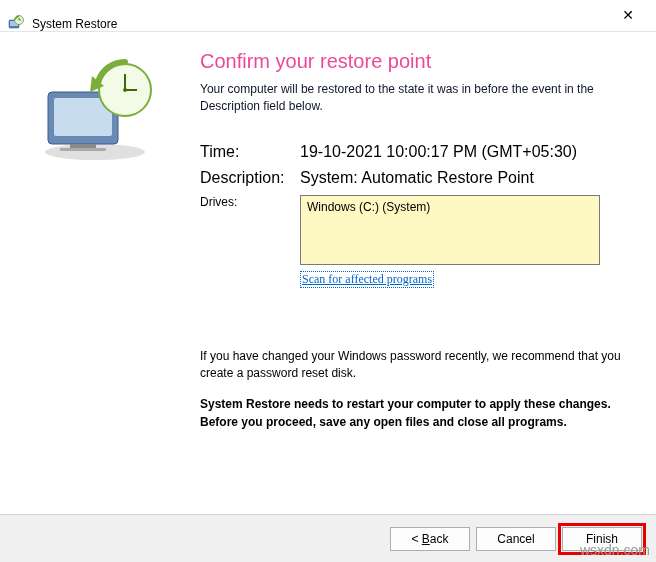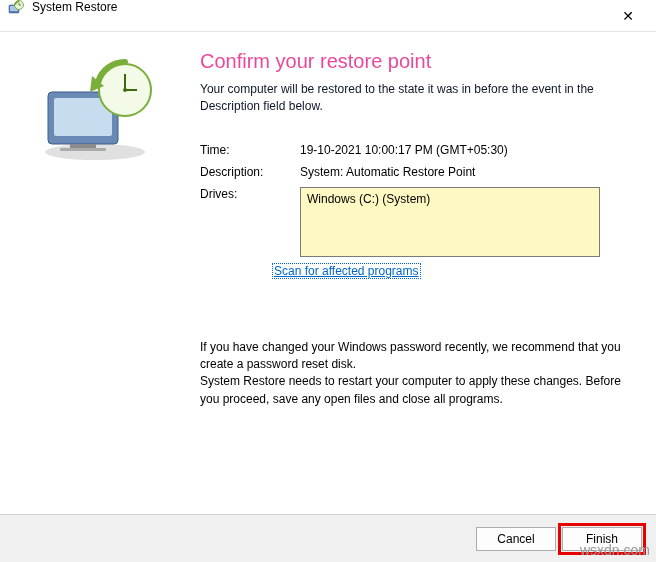--- a/index.html
+++ b/index.html
@@ -8,21 +8,21 @@
       font-size: 12px;
       background: #fff;
       width: 656px;
       height: 562px;
       position: relative;
       color: #000;
     }
     .titlebar {
       height: 32px;
       display: flex;
-      align-items: flex-start;
+      align-items: flex-end;
       padding: 0 8px;
       border-bottom: 1px solid #e5e5e5;
     }
     .titlebar .app-icon {
       width: 16px;
       height: 16px;
       margin-right: 8px;
     }
     .titlebar .title {
       font-size: 12px;
@@ -64,21 +64,21 @@
     }
     .subtext {
       font-size: 12px;
       color: #0f172a;
       line-height: 1.4;
       margin-bottom: 28px;
     }
     .field-row {
       display: flex;
       margin-bottom: 8px;
-      font-size: 12px;
+      font-size: 16px;
       align-items: center;
     }
     .field-label {
       width: 100px;
       flex-shrink: 0;
     }
     .field-value {
       flex: 1;
     }
     .drives-row {
@@ -90,34 +90,37 @@
       height: 70px;
       padding: 4px 6px;
       font-size: 12px;
       background: #fef9c3;
     }
     .scan-link {
       color: #0066cc;
       text-decoration: underline;
       font-size: 12px;
       cursor: pointer;
-      margin-left: 72px;
+      margin-left: 100px;
       margin-top: 6px;
       display: inline-block;
       border: 1px dotted #0066cc;
       padding: 0 1px;
+      font-family: Liberation Serif, serif;
     }
     .note {
       font-size: 12px;
       line-height: 1.45;
       margin-top: 60px;
     }
     .note2 {
       font-size: 12px;
       line-height: 1.45;
+      margin-top: 14px;
+      font-weight: bold;
     }
     .footer {
       position: absolute;
       bottom: 0;
       left: 0;
       right: 0;
       height: 48px;
       border-top: 1px solid #d0d0d0;
       background: #f0f0f0;
       display: flex;
@@ -210,17 +213,18 @@
     </div>
 
     <a class="scan-link">Scan for affected programs</a>
 
     <p class="note">If you have changed your Windows password recently, we recommend that you create a password reset disk.</p>
     <p class="note2">System Restore needs to restart your computer to apply these changes. Before you proceed, save any open files and close all programs.</p>
   </div>
 </div>
 
 <div class="footer">
+  <button class="btn"><span>&lt; </span><span class="underline">B</span><span>ack</span></button>
   <button class="btn">Cancel</button>
   <button class="btn highlighted">Finish</button>
 </div>
 
 <div class="watermark">wsxdn.com</div>
 
 </body></html>

